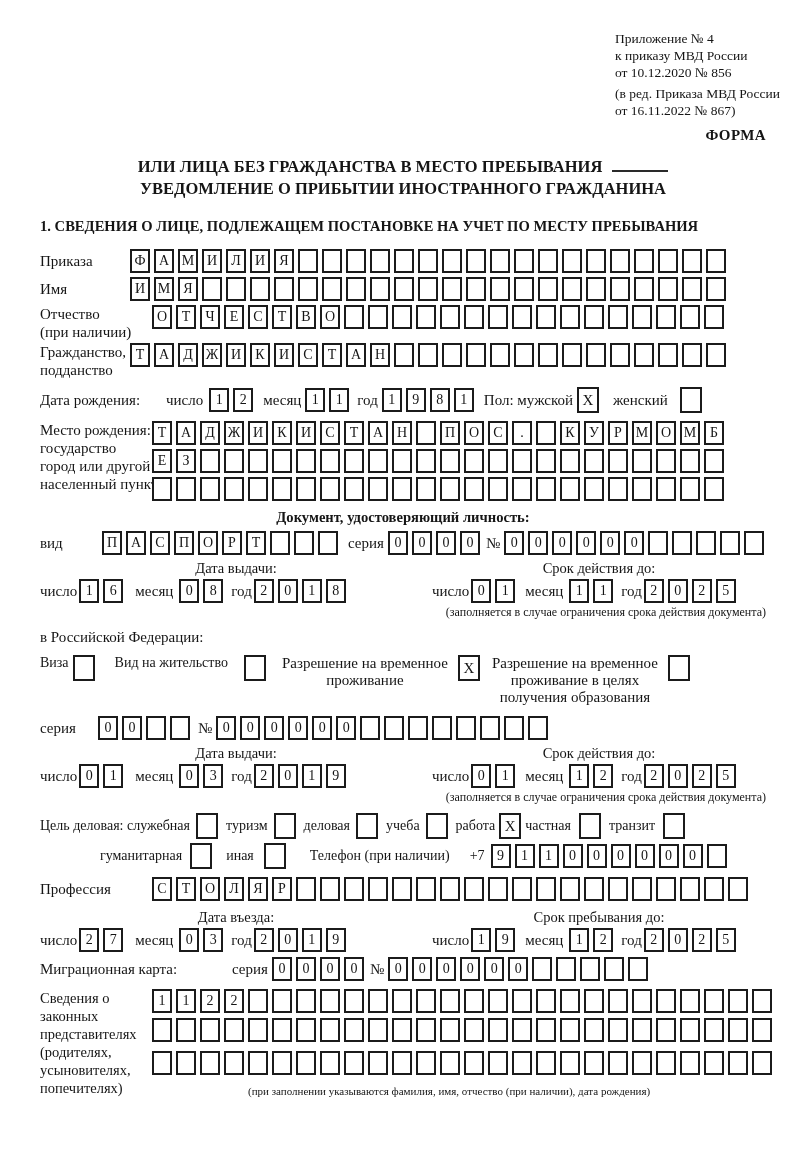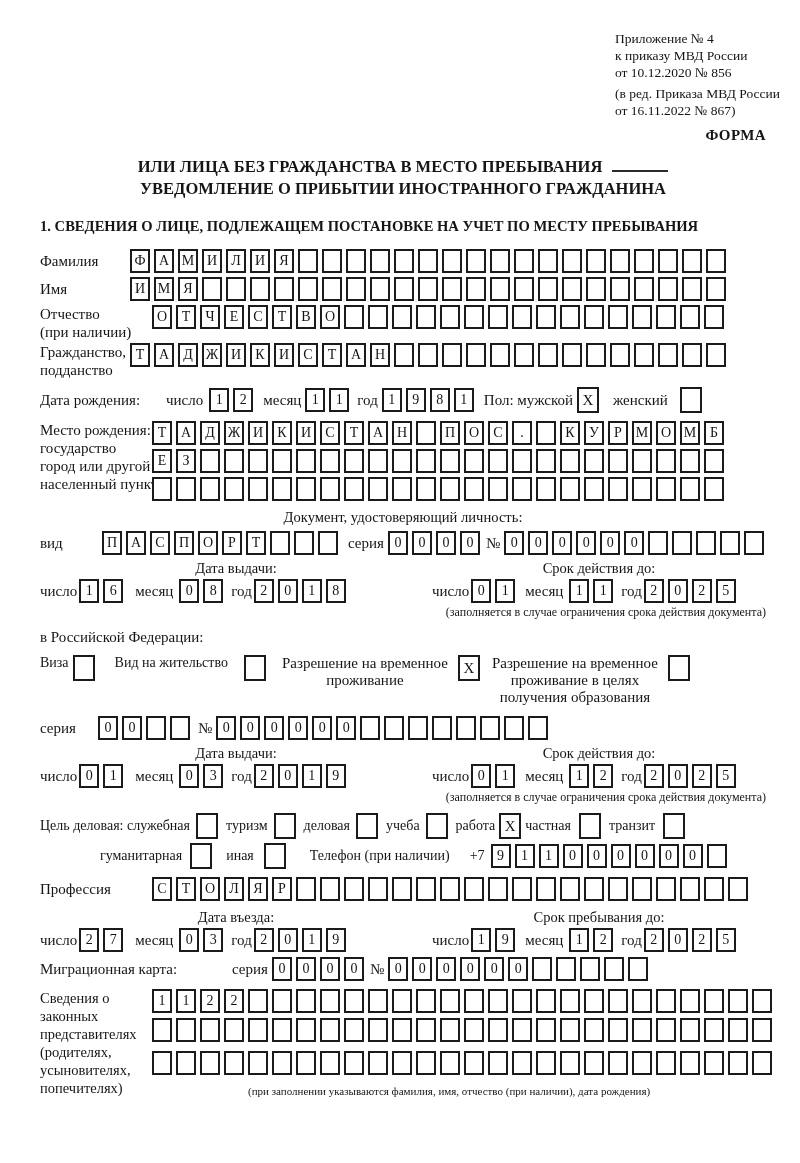--- a/index.html
+++ b/index.html
@@ -21,21 +21,21 @@
 .cell{flex:none;width:20px;height:24px;border:2px solid #1b1b1b;display:flex;align-items:center;
   justify-content:center;font-size:14px;background:#fff;line-height:1}
 .cbx .cell{width:22px;height:26px;font-size:15px}
 .dates{display:flex;align-items:flex-start}
 .dcol{flex:none}
 .dhead{text-align:center;font-size:14.5px}
 .dline{display:flex;align-items:center;margin-top:2px}
 .dnote{font-size:12px;margin-top:2px;text-align:right;white-space:nowrap}
 .ctr{text-align:center;line-height:17px;font-size:15px;flex:none}
 .sm{font-size:14px}
-.docHead{font-weight:400;text-align:center;font-size:14.6px}
+.docHead{font-weight:700;text-align:center;font-size:14.6px}
 .repblock{display:flex;align-items:flex-start}
 .replabels{width:112px;flex:none;font-size:14.5px;line-height:18px;white-space:nowrap}
 .bottomnote{font-size:11px;margin-top:6px;text-align:left;padding-left:96px;white-space:nowrap}
 .w90{width:90px}.w112{width:112px}.w118{width:118px}.w152{width:152px}
 .ml2{margin-left:2px}.ml4{margin-left:4px}.ml6{margin-left:6px}.ml8{margin-left:8px}
 .ml10{margin-left:10px}.ml12{margin-left:12px}.ml14{margin-left:14px}.ml16{margin-left:16px}
 .ml20{margin-left:20px}.ml24{margin-left:24px}.ml40{margin-left:40px}
 .mt2{margin-top:2px}.mt4{margin-top:4px}.mt5{margin-top:5px}.mt6{margin-top:8px}
 .mt8{margin-top:8px}.mt10{margin-top:10px}.mt14{margin-top:14px}
 </style>
@@ -55,21 +55,21 @@
   <div class="forma">ФОРМА</div>
 
   <div class="title">
     <div><span>ИЛИ ЛИЦА БЕЗ ГРАЖДАНСТВА В МЕСТО ПРЕБЫВАНИЯ</span><span class="blank"></span></div>
     <div>УВЕДОМЛЕНИЕ О ПРИБЫТИИ ИНОСТРАННОГО ГРАЖДАНИНА</div>
   </div>
 
   <div class="sec1">1. СВЕДЕНИЯ О ЛИЦЕ, ПОДЛЕЖАЩЕМ ПОСТАНОВКЕ НА УЧЕТ ПО МЕСТУ ПРЕБЫВАНИЯ</div>
 
   <div class="frow mt14">
-    <span class="lbl w90">Фамилия</span>
+    <span class="lbl w90">Приказа</span>
     <span class="cells">
         <span class="cell">Ф</span>
         <span class="cell">А</span>
         <span class="cell">М</span>
         <span class="cell">И</span>
         <span class="cell">Л</span>
         <span class="cell">И</span>
         <span class="cell">Я</span>
         <span class="cell"></span>
         <span class="cell"></span>

